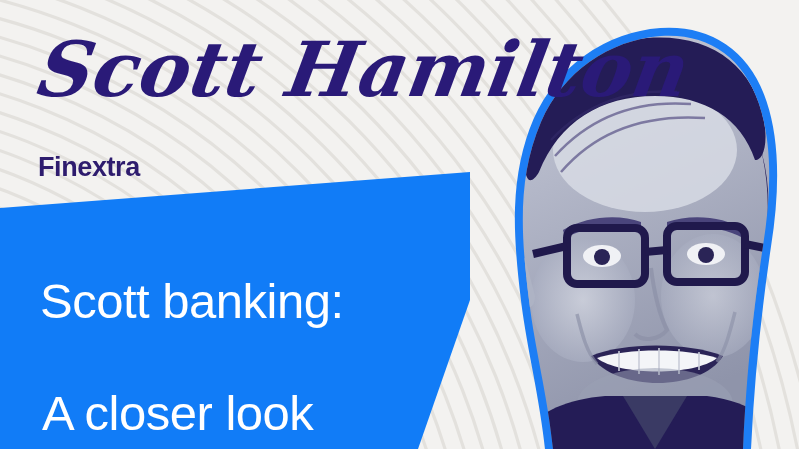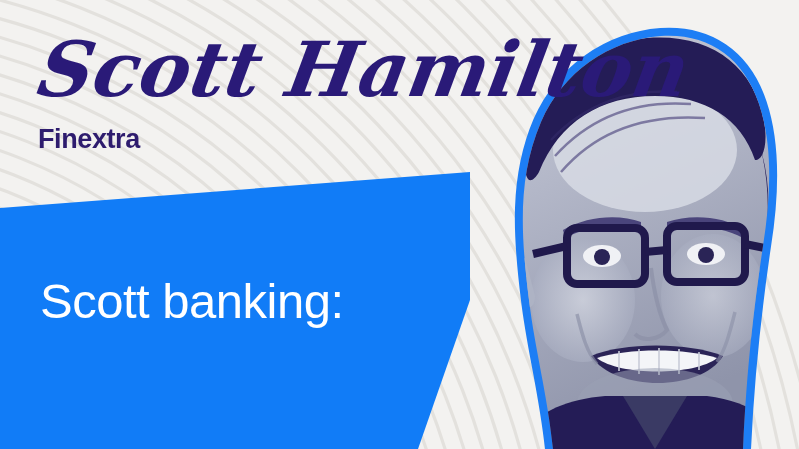--- a/index.html
+++ b/index.html
@@ -67,21 +67,21 @@
   .speaker-name text {
     font-family: "DejaVu Serif", serif;
     font-style: italic;
     font-weight: 700;
     fill: #2a1a78;
   }
 
   .org-name {
     position: absolute;
     left: 38px;
-    top: 124px;
+    top: 152px;
     margin: 0;
     font-family: "Liberation Sans", sans-serif;
     font-weight: bold;
     font-size: 27px;
     letter-spacing: -0.4px;
     color: #2e1c6e;
     z-index: 6;
   }
 
   .talk-title {
@@ -273,16 +273,17 @@
   <div class="speaker-name">
     <svg viewBox="0 0 470 96" xmlns="http://www.w3.org/2000/svg">
       <text x="2" y="74" font-size="76" transform="skewX(-10) translate(12,0)">Scott Hamilton</text>
     </svg>
   </div>
 
   <div class="org-name">Finextra</div>
 
   <div class="talk-title">
     <span class="tl tl-1">Scott banking:</span>
+    <span class="tl tl-2">A closer look</span>
     
   </div>
 
 </div>
 
 </body></html>

